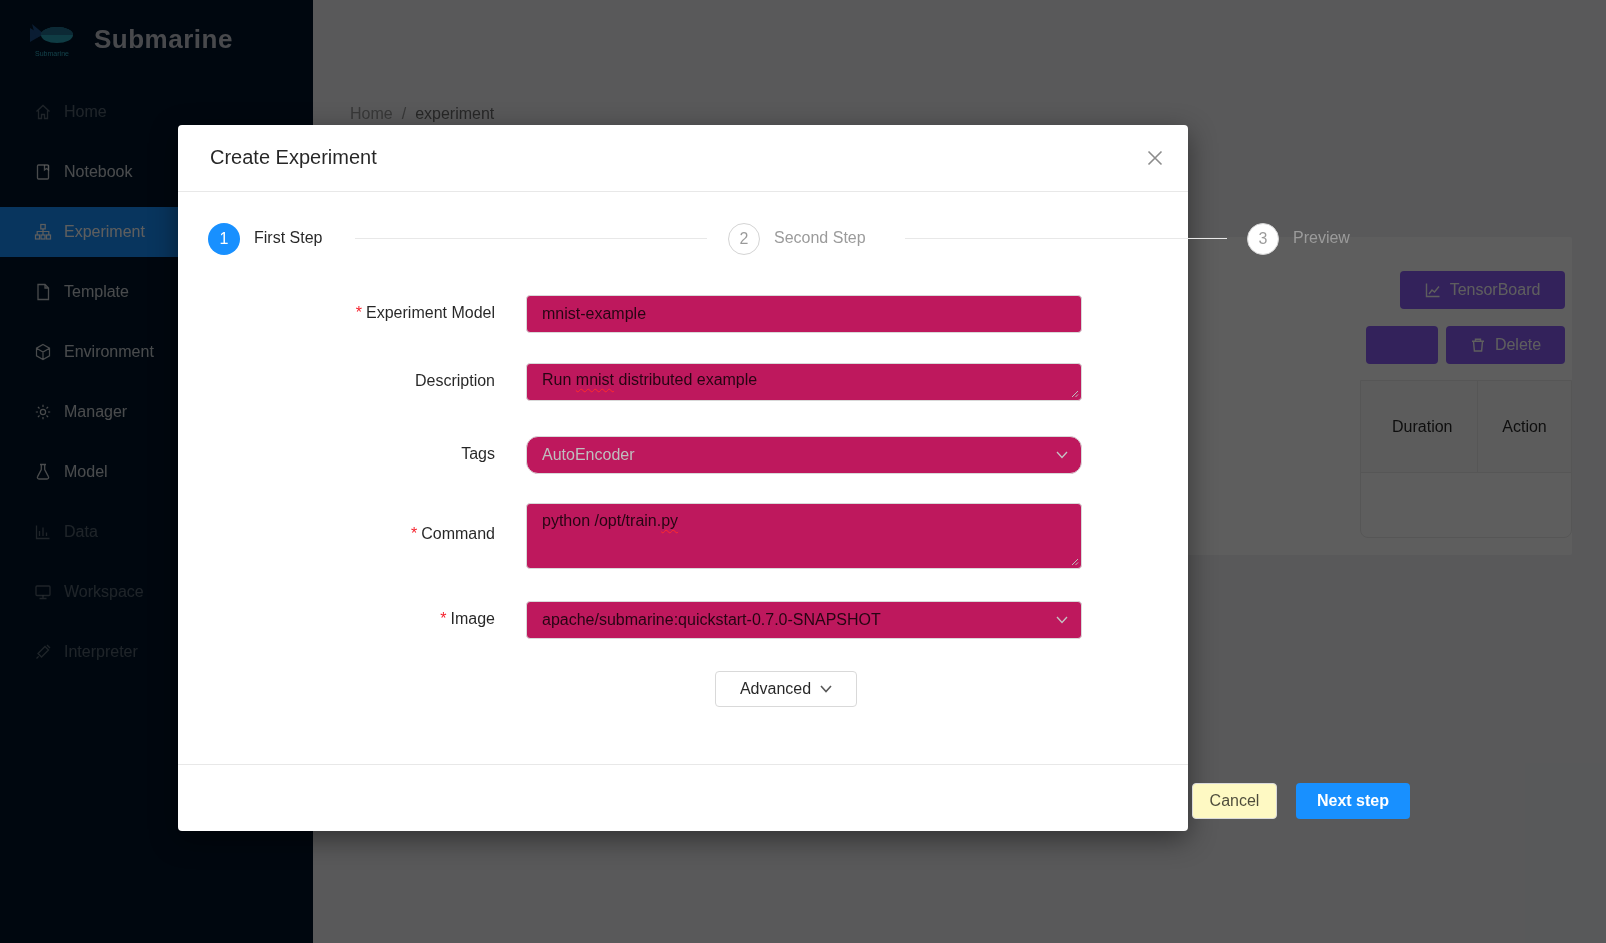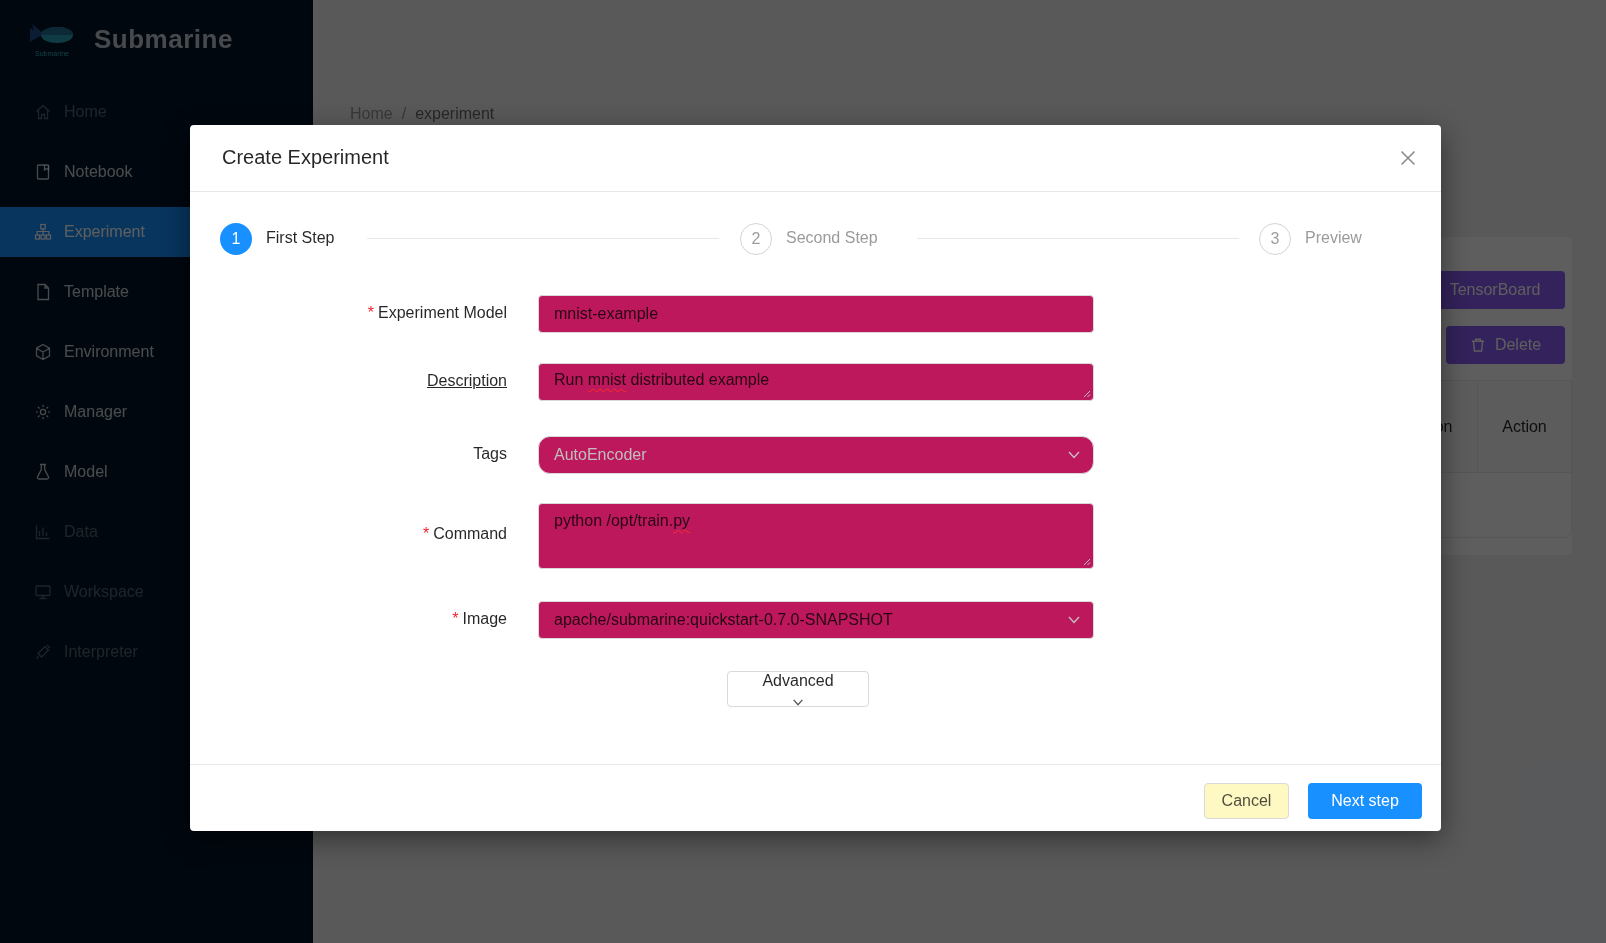--- a/index.html
+++ b/index.html
@@ -40,57 +40,57 @@
   .tbl { position:absolute; left:1360px; top:380px; width:212px; height:158px; border:1px solid #e8e8e8; border-radius:0 0 8px 8px; z-index:2; }
   .tbl-head { height:92px; background:#fafafa; border-bottom:1px solid #e8e8e8; display:flex; }
   .th { font-size:16px; font-weight:500; color:rgba(0,0,0,0.85); display:flex; align-items:center; }
   .th-duration { width:117px; border-right:1px solid #e8e8e8; padding-left:31px; }
   .th-action { width:93px; justify-content:center; }
 
   
   .mask { position:absolute; inset:0; background:rgba(0,0,0,0.63); z-index:10; }
 
   
-  .modal { position:absolute; left:178px; top:125px; width:1251px; height:706px; background:#fff; border-radius:4px; box-shadow:0 8px 28px rgba(0,0,0,0.45); z-index:20;margin-left:12px; }
+  .modal { position:absolute; left:178px; top:125px; width:1010px; height:706px; background:#fff; border-radius:4px; box-shadow:0 8px 28px rgba(0,0,0,0.45); z-index:20; }
   .m-header { position:absolute; left:0; top:0; width:100%; height:67px; border-bottom:1px solid #e8e8e8; }
   .m-title { position:absolute; left:32px; top:21px; font-size:20px; font-weight:500; color:rgba(0,0,0,0.85); }
   .m-close { position:absolute; right:20px; top:20px; width:26px; height:26px; display:flex; align-items:center; justify-content:center; cursor:pointer; color:#8c8c8c; }
 
   
   .stc { position:absolute; width:32px; height:32px; border-radius:50%; top:98px; display:flex; align-items:center; justify-content:center; font-size:16px; }
   .stc.active { background:#1890ff; color:#fff; }
   .stc.wait { background:#fff; border:1px solid #d4d4d4; color:rgba(0,0,0,0.4); }
   .stl { position:absolute; top:104px; font-size:16px; }
   .stl.active { color:rgba(0,0,0,0.85); }
   .stl.wait { color:#9b9b9b; }
   .stline { position:absolute; top:113px; height:1px; background:#e8e8e8; }
   .st-c1 { left:30px; } .st-l1 { left:76px; } .st-ln1 { left:177px; width:352px; }
   .st-c2 { left:550px; } .st-l2 { left:596px; } .st-ln2 { left:727px; width:322px; }
   .st-c3 { left:1069px; } .st-l3 { left:1115px; }
 
   
   .lbl { position:absolute; left:0; width:317px; text-align:right; font-size:16px; color:rgba(0,0,0,0.85); }
   .req { color:#f5222d; margin-right:4px; }
-  .lbl-name { top:179px; } .lbl-desc { top:247px;text-decoration:underline; } .lbl-tags { top:320px; } .lbl-cmd { top:400px; } .lbl-img { top:485px; }
+  .lbl-name { top:179px; } .lbl-desc { top:247px; } .lbl-tags { top:320px; } .lbl-cmd { top:400px; } .lbl-img { top:485px; }
   .ctl { position:absolute; left:348px; width:556px; background:#be185d; border:1px solid #d9d9d9; border-radius:4px; font-size:16px; color:rgba(0,0,0,0.80); }
   .in-name { top:170px; height:38px; padding:0 15px; outline:none; font-family:"Liberation Sans", sans-serif; }
   .ta-desc { top:238px; height:38px; padding:7px 15px; }
   .sel-tags { top:311px; height:38px; line-height:36px; padding:0 15px; color:#bfbfbf; cursor:pointer;border-radius:12px; }
   .ta-cmd { top:378px; height:66px; padding:8px 15px; }
   .sel-img { top:476px; height:38px; line-height:36px; padding:0 15px; cursor:pointer; }
   .chev { position:absolute; right:13px; top:50%; margin-top:-4px; width:12px; height:8px; color:#c4c4c4; }
   .rsz { position:absolute; right:2px; bottom:2px; width:10px; height:10px; color:#bfbfbf; cursor:nwse-resize; }
   .sq { text-decoration:underline; text-decoration-style:wavy; text-decoration-color:#ff2a2a; text-decoration-thickness:1px; text-underline-offset:3px; }
 
-  .adv-btn { position:absolute; left:537px; top:546px; width:142px; height:36px; border:1px solid #d9d9d9; border-radius:4px; background:#fff; display:flex; align-items:center; justify-content:center; gap:9px; font-size:16px; color:rgba(0,0,0,0.85); cursor:pointer;flex-direction:column; }
+  .adv-btn { position:absolute; left:537px; top:546px; width:142px; height:36px; border:1px solid #d9d9d9; border-radius:4px; background:#fff; display:flex; align-items:center; justify-content:center; gap:9px; font-size:16px; color:rgba(0,0,0,0.85); cursor:pointer; }
   .adv-btn svg { width:12px; height:8px; color:#595959; }
 
   .m-footer { position:absolute; left:0; top:639px; width:100%; height:67px; border-top:1px solid #e8e8e8; }
   .btn-cancel { position:absolute; left:1014px; top:18px; width:85px; height:36px; background:#fef9c3; border:1px solid #d9d9d9; border-radius:4px; font-size:16px; color:rgba(0,0,0,0.70); display:flex; align-items:center; justify-content:center; cursor:pointer; }
-  .btn-next { position:absolute; left:1118px; top:18px; width:114px; height:36px; background:#1890ff; border-radius:4px; font-size:16px; color:#fff; display:flex; align-items:center; justify-content:center; cursor:pointer; }
+  .btn-next { position:absolute; left:1118px; top:18px; width:114px; height:36px; background:#1890ff; border-radius:4px; font-size:16px; color:#fff; display:flex; align-items:center; justify-content:center; cursor:pointer;font-weight:bold; }
 </style>
 </head>
 <body>
 
 <div class="screen">
 
   <div class="sidebar">
     <div class="logo">
       <svg class="logo-icon" viewBox="0 0 44 38">
         <polygon points="0,6 12,13 0,20" fill="#1d4f8a"></polygon>

